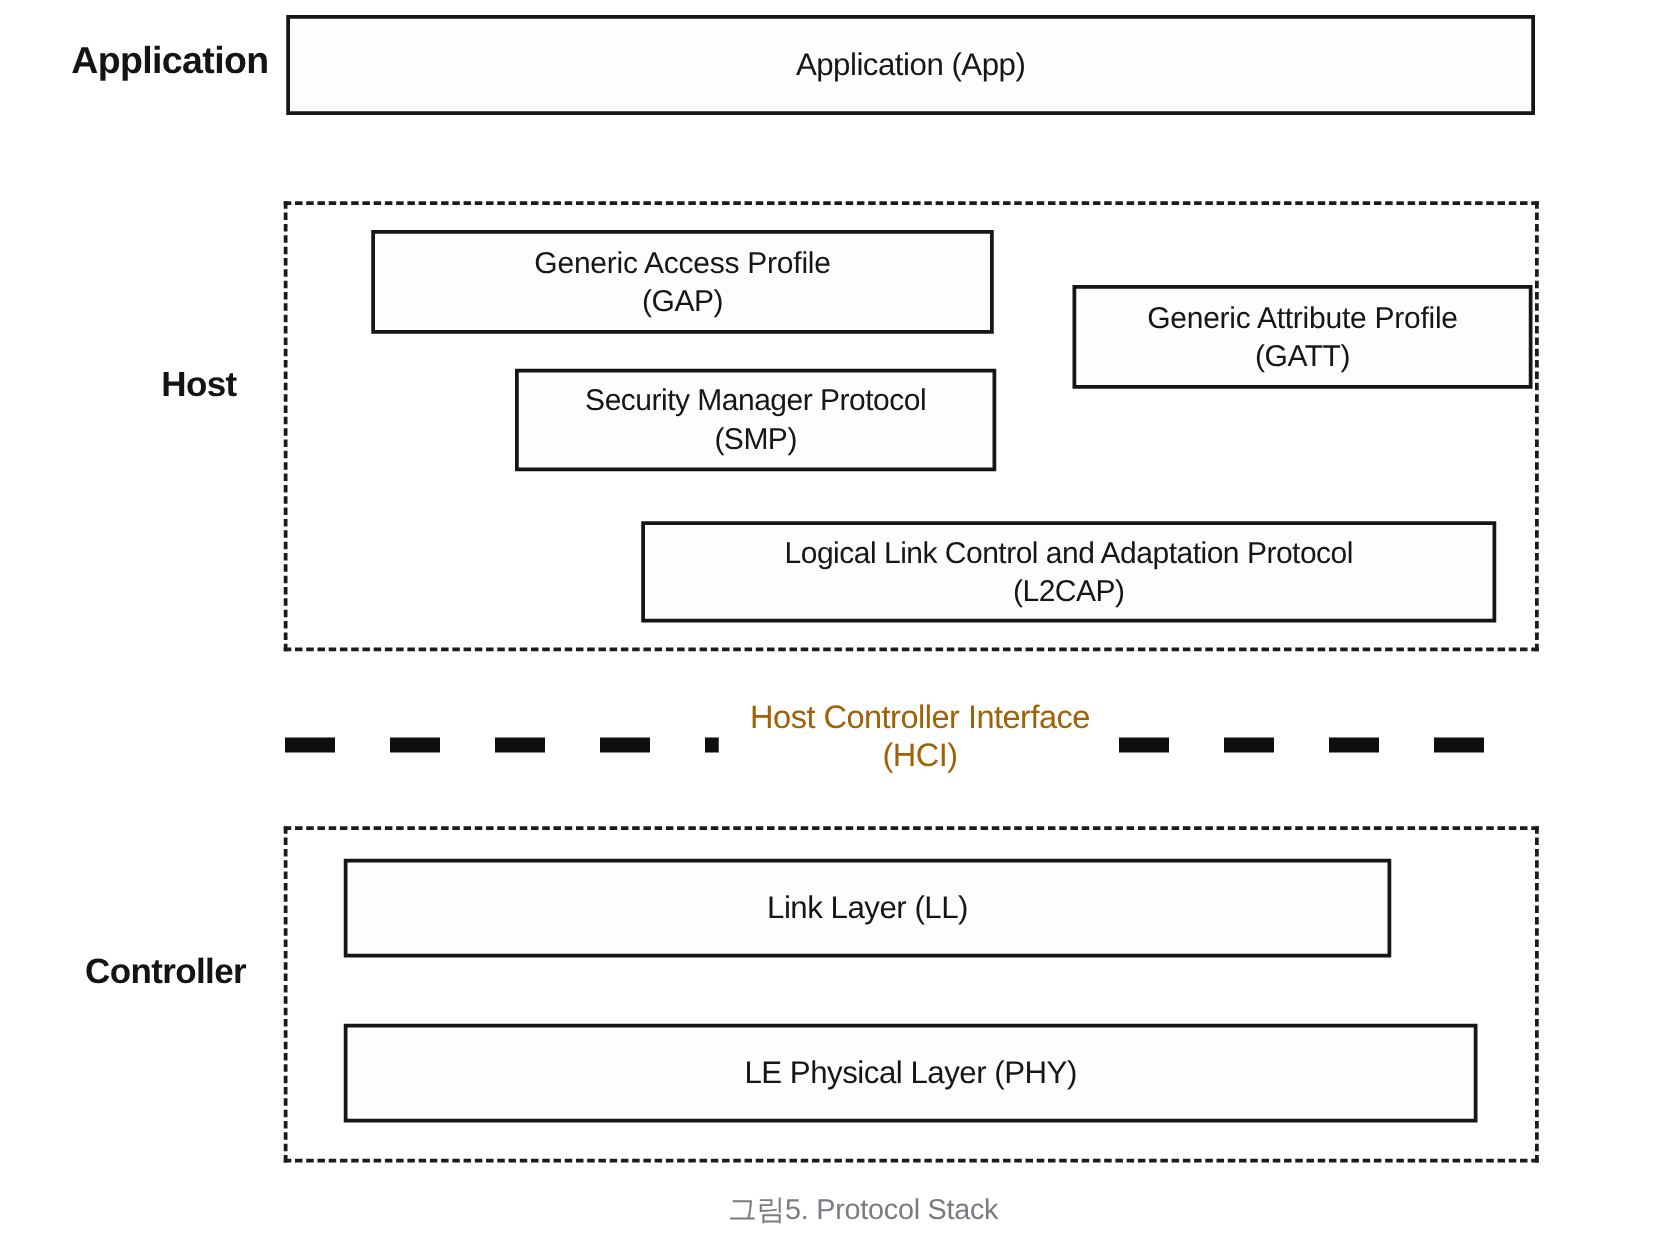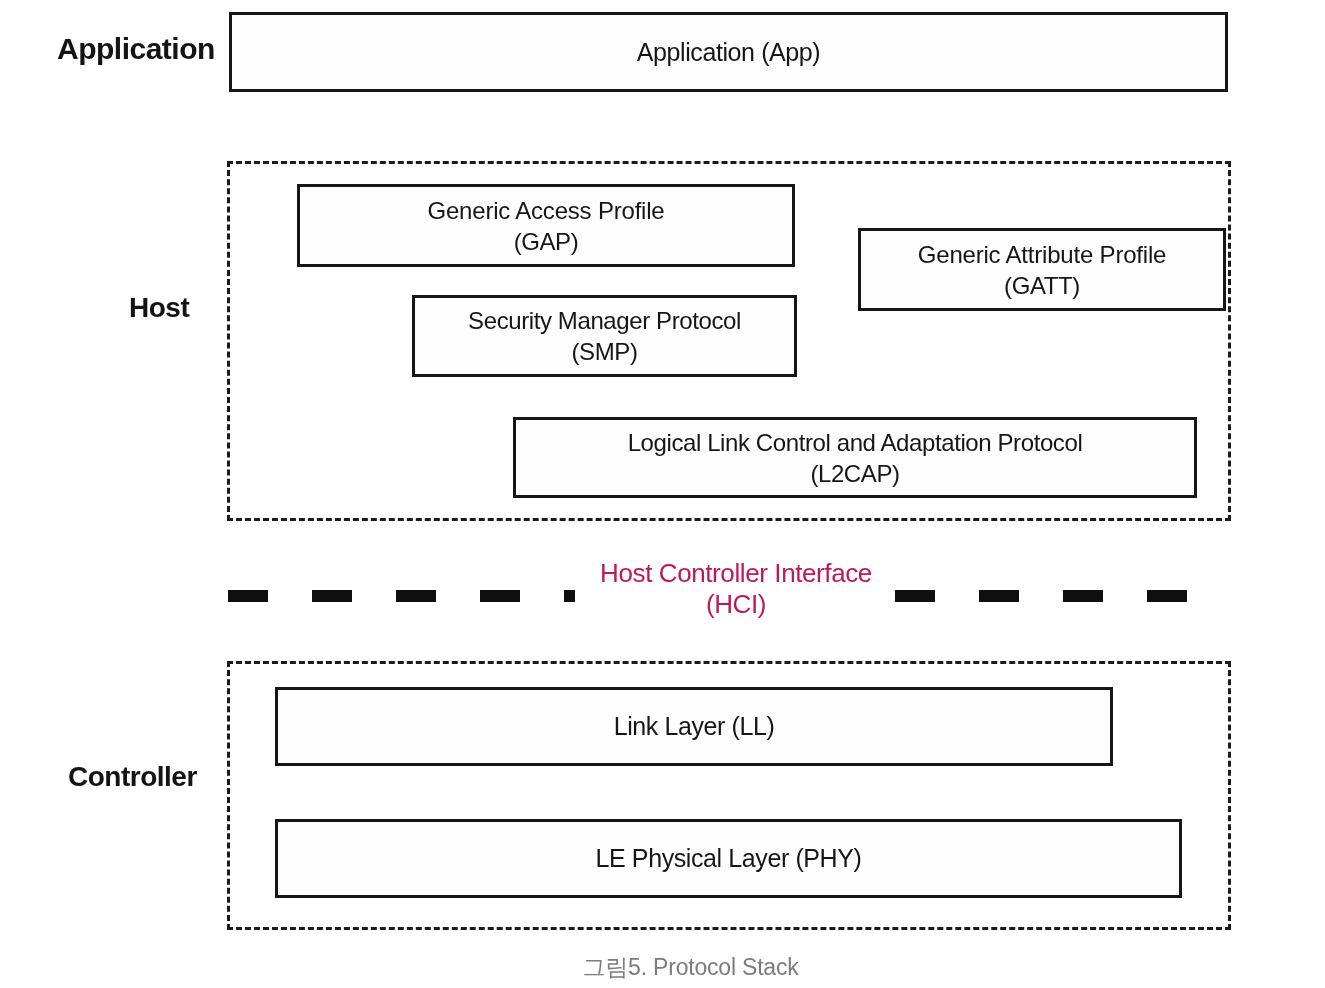--- a/index.html
+++ b/index.html
@@ -53,21 +53,21 @@
     position: absolute;
     height: 12px;
     background: repeating-linear-gradient(to right, #0f0f0f 0px, #0f0f0f 40px, transparent 40px, transparent 84px);
   }
   .hci-label {
     position: absolute;
     text-align: center;
     font-size: 26px;
     line-height: 31px;
     letter-spacing: -0.4px;
-    color: #be185d;
+    color: #a16207;
   }
   .caption {
     position: absolute;
     left: 0;
     width: 100%;
     text-align: center;
     font-size: 23px;
     letter-spacing: -0.2px;
     padding-left: 28px;
   }

